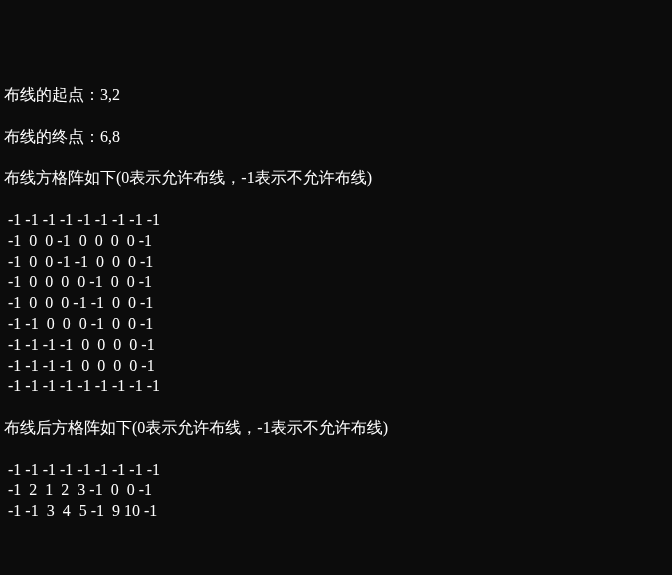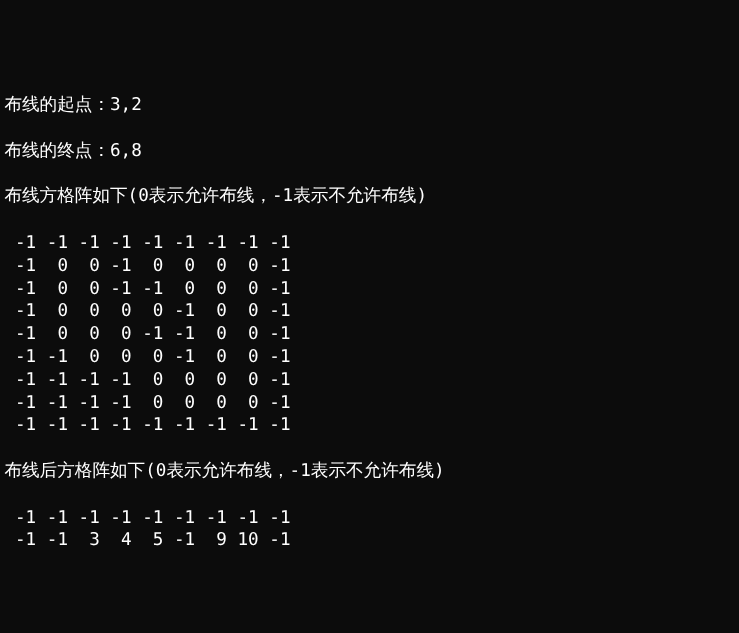--- a/index.html
+++ b/index.html
@@ -1,18 +1,19 @@
 <!DOCTYPE html>
 <html><head>
   <meta charset="utf-8">
   <style>
     * {
       margin: 0;
       padding: 0;
       box-sizing: border-box;
+      font-family: Liberation Serif, serif;
     }
     body {
       background: #0c0c0c;
       color: #ffffff;
       font-family: "SimSun", "NSimSun", "Consolas", monospace;
       font-size: 16px;
       line-height: 1.3;
       width: 672px;
       height: 575px;
       padding: 2px 4px;
@@ -26,21 +27,21 @@
 </head>
 <body>
 
 
 
 <div class="line"><span>布线的起点：</span><span>3,2</span></div>
 <div class="line"><span>布线的终点：</span><span>6,8</span></div>
 <div class="line">布线方格阵如下(0表示允许布线，-1表示不允许布线)</div>
 <div id="grid-before"><div class="line"> -1 -1 -1 -1 -1 -1 -1 -1 -1</div><div class="line"> -1  0  0 -1  0  0  0  0 -1</div><div class="line"> -1  0  0 -1 -1  0  0  0 -1</div><div class="line"> -1  0  0  0  0 -1  0  0 -1</div><div class="line"> -1  0  0  0 -1 -1  0  0 -1</div><div class="line"> -1 -1  0  0  0 -1  0  0 -1</div><div class="line"> -1 -1 -1 -1  0  0  0  0 -1</div><div class="line"> -1 -1 -1 -1  0  0  0  0 -1</div><div class="line"> -1 -1 -1 -1 -1 -1 -1 -1 -1</div></div>
 <div class="line">布线后方格阵如下(0表示允许布线，-1表示不允许布线)</div>
-<div id="grid-after"><div class="line"> -1 -1 -1 -1 -1 -1 -1 -1 -1</div><div class="line"> -1 -1  3  4  5 -1  9 10 -1</div></div>
+<div id="grid-after"><div class="line"> -1 -1 -1 -1 -1 -1 -1 -1 -1</div><div class="line"> -1  2  1  2  3 -1  0  0 -1</div><div class="line"> -1 -1  3  4  5 -1  9 10 -1</div></div>
 
 
 
 
 
 
 
 
 
 

